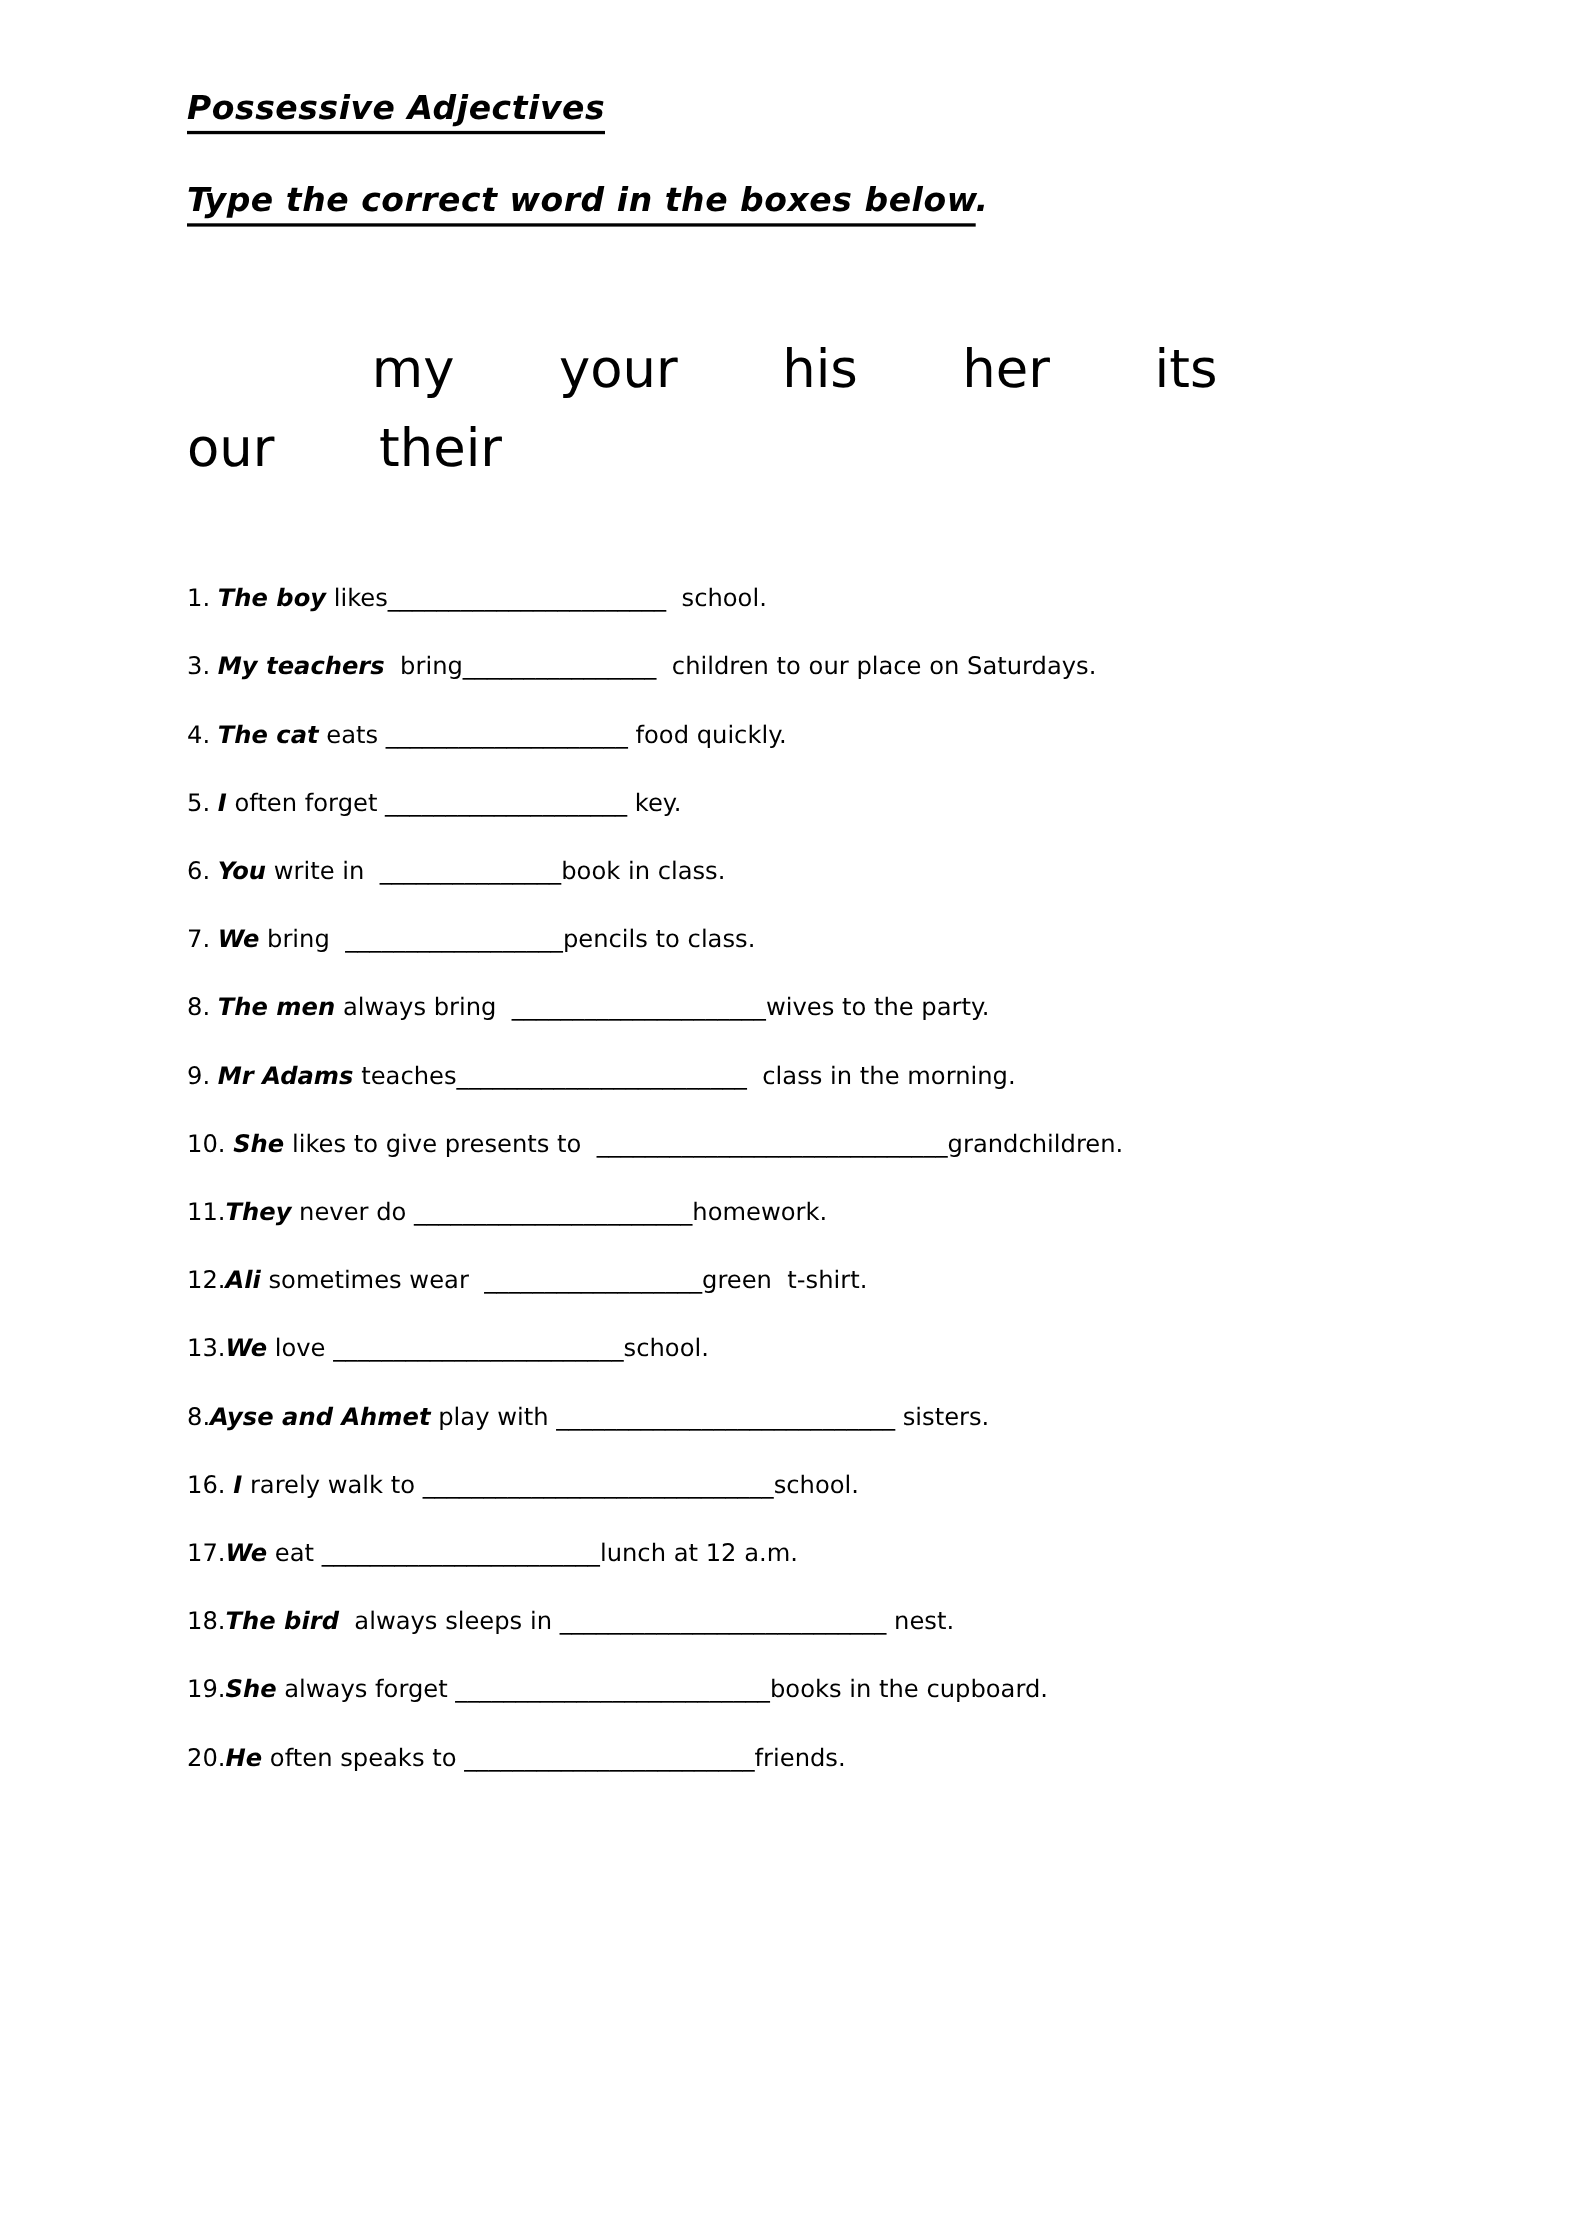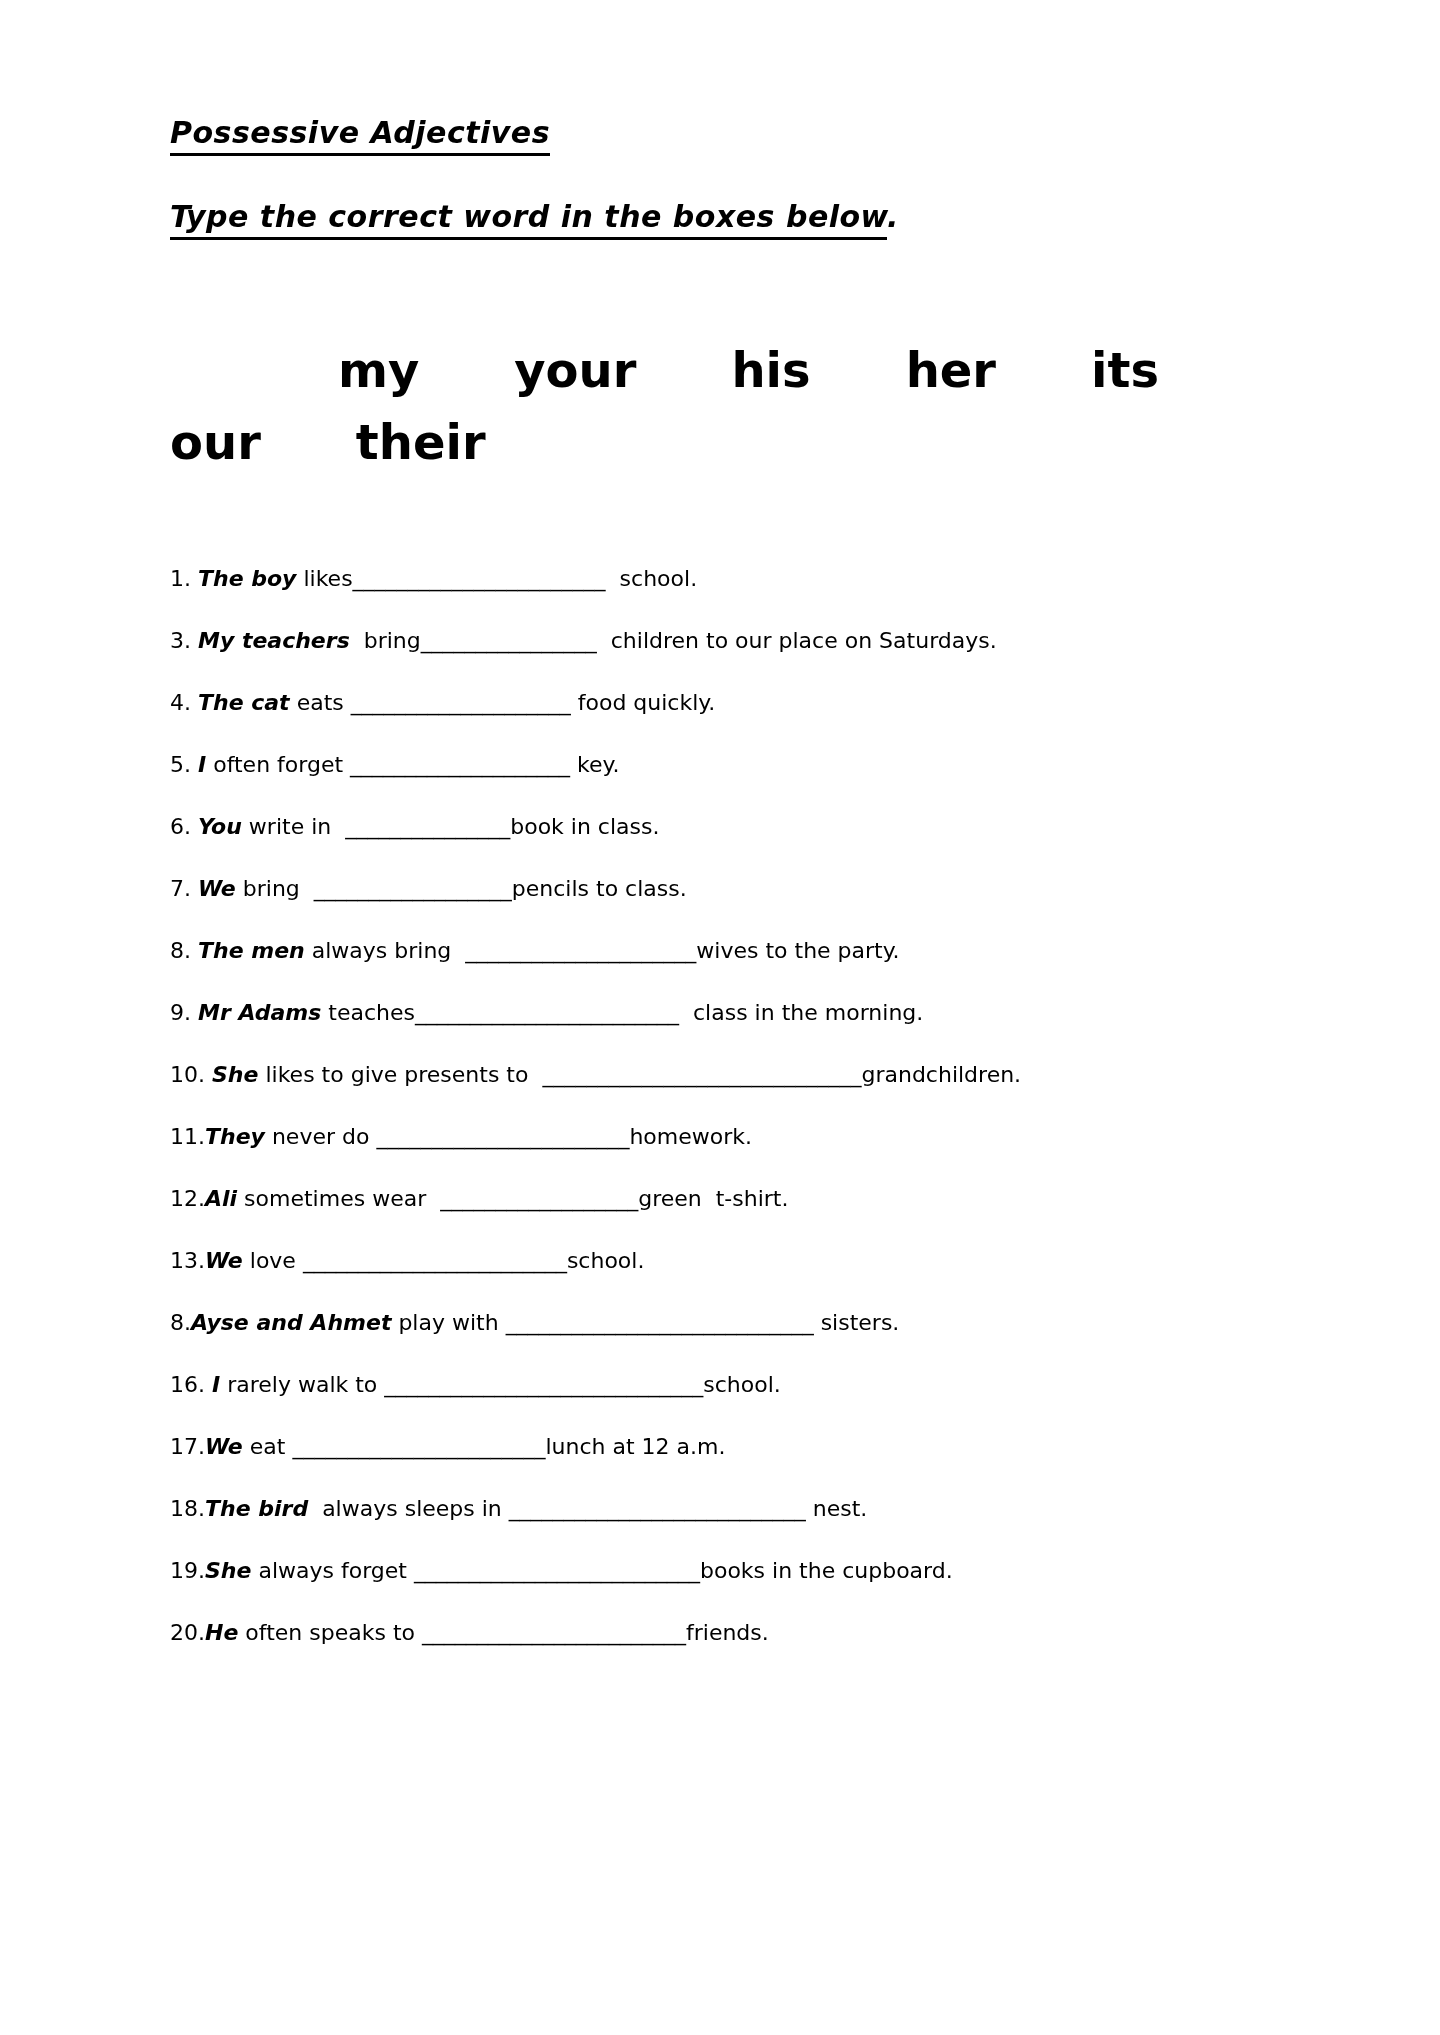--- a/index.html
+++ b/index.html
@@ -11,21 +11,21 @@
     width: 1440px;
     height: 2035px;
     font-family: "DejaVu Sans", "Liberation Sans", sans-serif;
     color: #000000;
     overflow: hidden;
   }
   .page {
     box-sizing: border-box;
     width: 1440px;
     height: 1499px;
-    padding: 114px 50px 0 170px;
+    padding: 80px 50px 0 170px;
     background: #ffffff;
   }
   h1.ws-title {
     font-size: 30px;
     font-style: italic;
     font-weight: bold;
     line-height: 38px;
     margin: 0 0 46px 0;
     letter-spacing: 0.5px;
   }
@@ -37,21 +37,21 @@
     margin: 0 0 98px 0;
     letter-spacing: 0.5px;
     white-space: pre-wrap;
   }
   .underlined {
     border-bottom: 3px solid #000000;
     padding-bottom: 3px;
   }
   .wordbank {
     font-size: 48px;
-    font-weight: bold;
+    font-weight: normal;
     line-height: 72px;
     margin: 0 0 86px 0;
   }
   .wb-row { white-space: nowrap; }
   .wb-indent { padding-left: 168px; }
   .wb-word { margin-right: 95px; }
   .wb-word:last-child { margin-right: 0; }
   .sentences { font-size: 22px; }
   p.sentence {
     margin: 0 0 32px 0;

